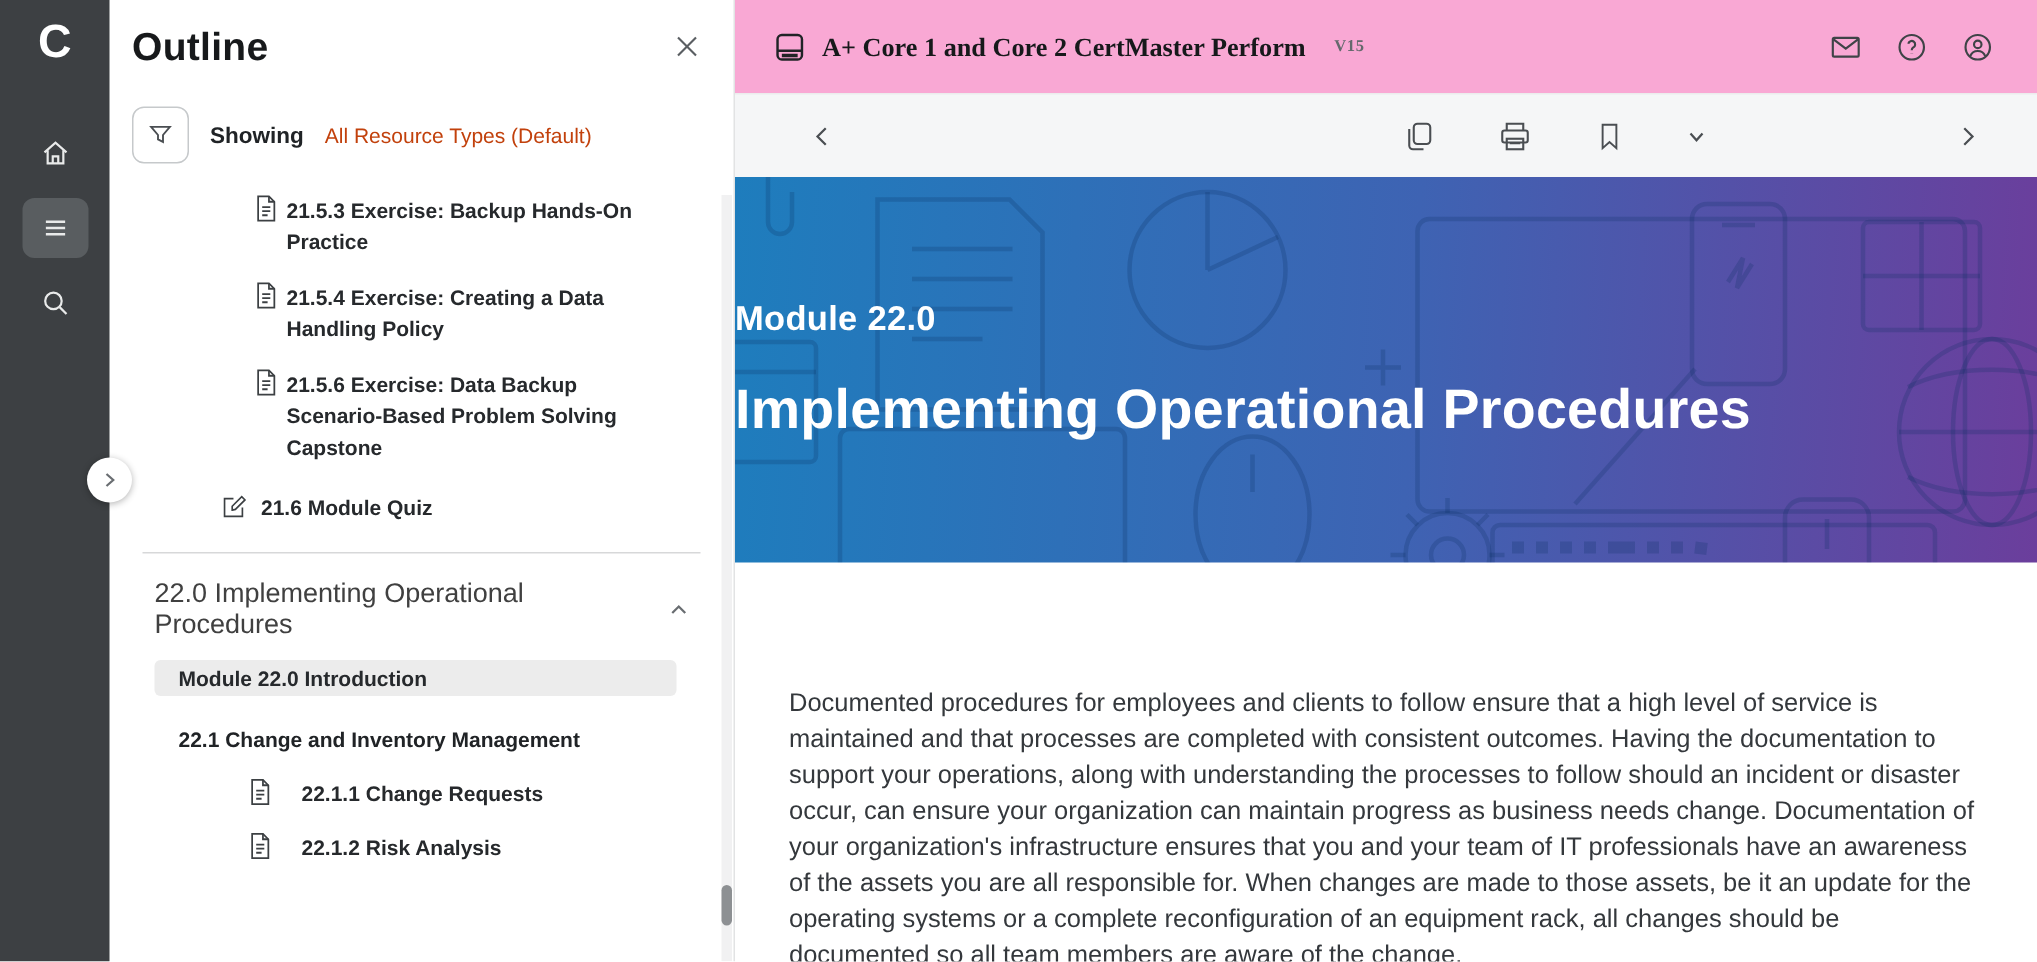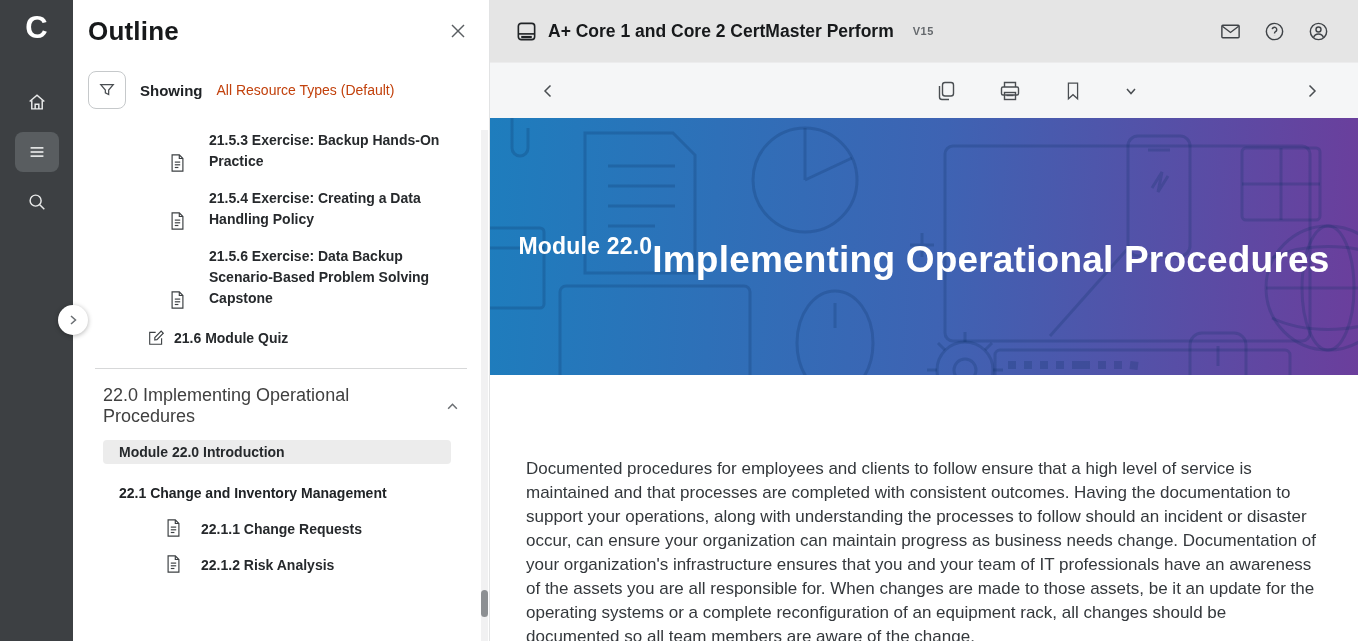--- a/index.html
+++ b/index.html
@@ -29,21 +29,21 @@
              padding:16px 22px 0 15px; }
   .sb-title { font-size:26px; font-weight:700; color:#17191b; letter-spacing:.2px; }
   .sb-close { margin-top:6px; cursor:pointer; }
   .filter-row { display:flex; align-items:center; margin:24px 0 0 15px; }
   .filter-btn { width:38px; height:38px; border:1px solid #c6c9cb; border-radius:8px; background:#fff;
                 display:flex; align-items:center; justify-content:center; cursor:pointer; }
   .showing { font-size:15px; font-weight:700; color:#202326; margin-left:14px; }
   .filter-val { font-size:14px; color:#c2410c; margin-left:14px; }
 
   .sb-list { margin-top:21px; }
-  .res-row { display:flex; align-items:flex-end; gap:24px; margin:0 0 16px 97px; cursor:pointer; }
+  .res-row { display:flex; align-items:flex-start; gap:6px; margin:0 0 16px 97px; cursor:pointer; }
   .res-row .res-label { width:236px; font-size:14px; font-weight:700; color:#26292c; line-height:21px; }
   .quiz-row { display:flex; align-items:center; gap:9px; margin:20px 0 0 75px; cursor:pointer; }
   .quiz-row .res-label { font-size:14px; font-weight:700; color:#26292c; }
   .sb-divider { border-top:1px solid #d7d8d9; margin:22px 22px 0 22px; }
   .section-head { display:flex; align-items:center; justify-content:space-between;
                   margin:16px 30px 0 30px; cursor:pointer; }
   .section-label { font-size:18px; font-weight:400; color:#404040; }
   .sel-item { margin:13px 0 0 30px; width:348px; height:24px; background:#ececec; border-radius:4px;
               display:flex; align-items:center; padding-left:16px; font-size:14px; font-weight:700;
               color:#26292c; cursor:pointer; }
@@ -51,39 +51,39 @@
   .topic-row { display:flex; align-items:flex-end; gap:20px; margin:18px 0 0 93px; cursor:pointer; }
   .topic-row .res-label { font-size:14px; font-weight:700; color:#26292c; }
 
   .sb-scroll-track { position:absolute; right:1px; top:130px; bottom:0; width:7px; background:#f1f1f2; }
   .sb-scroll-thumb { position:absolute; right:1px; top:590px; width:7px; height:27px;
                      background:#8d9093; border-radius:4px; }
 
   
   .main { flex:1; display:flex; flex-direction:column; background:#fff; min-width:0; }
   .main-head { height:62px; flex:0 0 62px; display:flex; align-items:center; padding:0 28px 0 25px;
-               background:#e5e5e5; }
+               background:#f9a8d4;font-family:Liberation Serif, serif; }
   .course-title { font-size:17.5px; font-weight:700; color:#17191b; margin-left:10px; white-space:nowrap; }
   .version { font-size:11px; font-weight:700; color:#65696d; margin-left:19px; letter-spacing:.5px; }
   .head-spacer { flex:1; }
   .head-icons { display:flex; align-items:center; gap:21px; }
   .icon-btn { cursor:pointer; display:flex; align-items:center; justify-content:center; }
 
   .toolbar { height:56px; flex:0 0 56px; background:#f5f6f7; border-top:1px solid #ececed;
              display:flex; align-items:center; position:relative; }
   .tb-back { margin-left:50px; }
   .tb-center { position:absolute; left:50%; transform:translateX(-10px); display:flex;
                align-items:center; gap:0; }
   .tb-center .icon-btn { margin:0 20px; }
   .tb-caret { margin-left:-8px; }
   .tb-fwd { position:absolute; right:38px; }
 
   .hero { height:257px; flex:0 0 257px; position:relative; overflow:hidden; color:#fff;
           background:linear-gradient(93deg,#1e7dbd 0%,#3e63b3 52%,#6b3e9c 100%);
-          display:flex; align-items:center; justify-content:center; }
+          display:flex; flex-direction:column; justify-content:center; }
   .hero-pattern { position:absolute; inset:0; }
   .hero-module { position:relative; font-size:23px; font-weight:700; letter-spacing:.2px; }
   .hero-title { position:relative; margin-top:26px; font-size:37px; font-weight:700; letter-spacing:.2px; }
 
   .content { padding:82px 40px 0 36px; }
   .content p { max-width:792px; font-size:17px; line-height:24px; color:#34383c; }
 </style>
 </head>
 <body>
 

